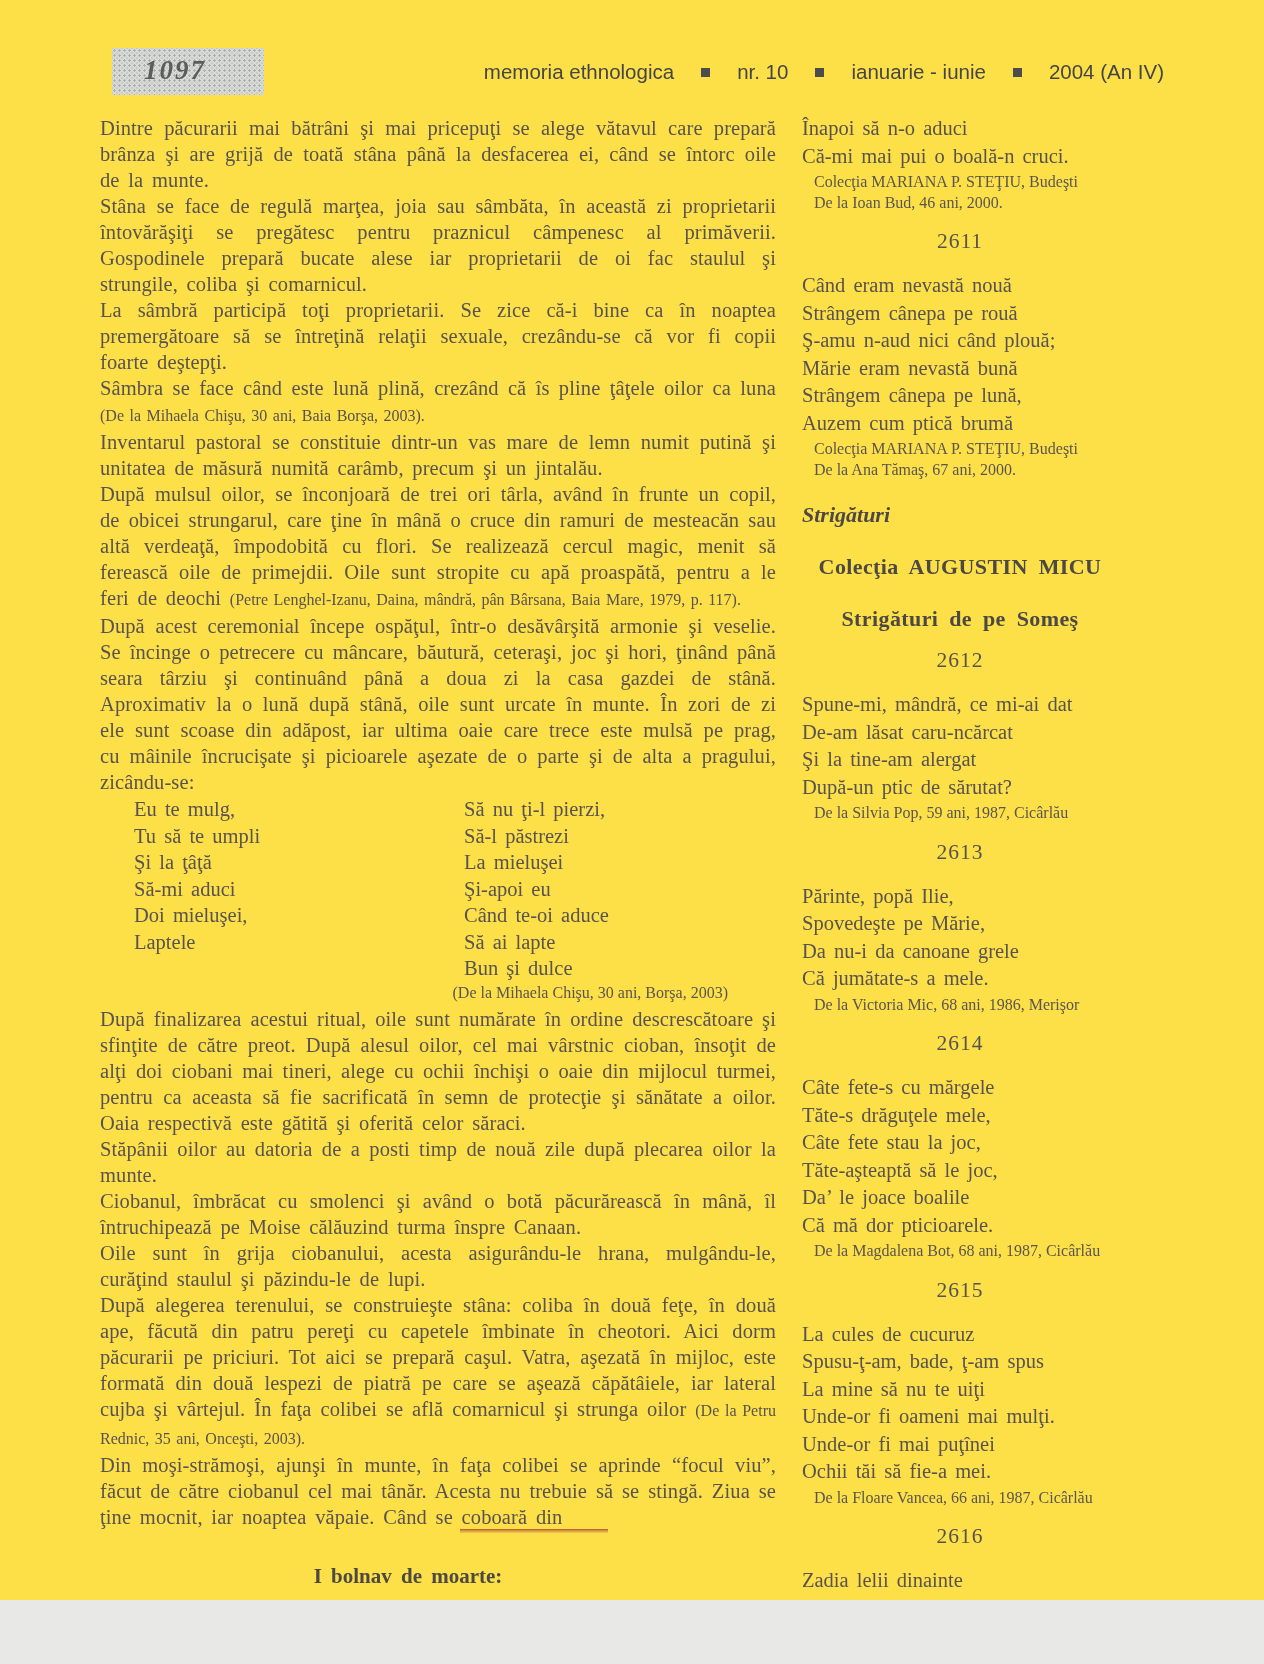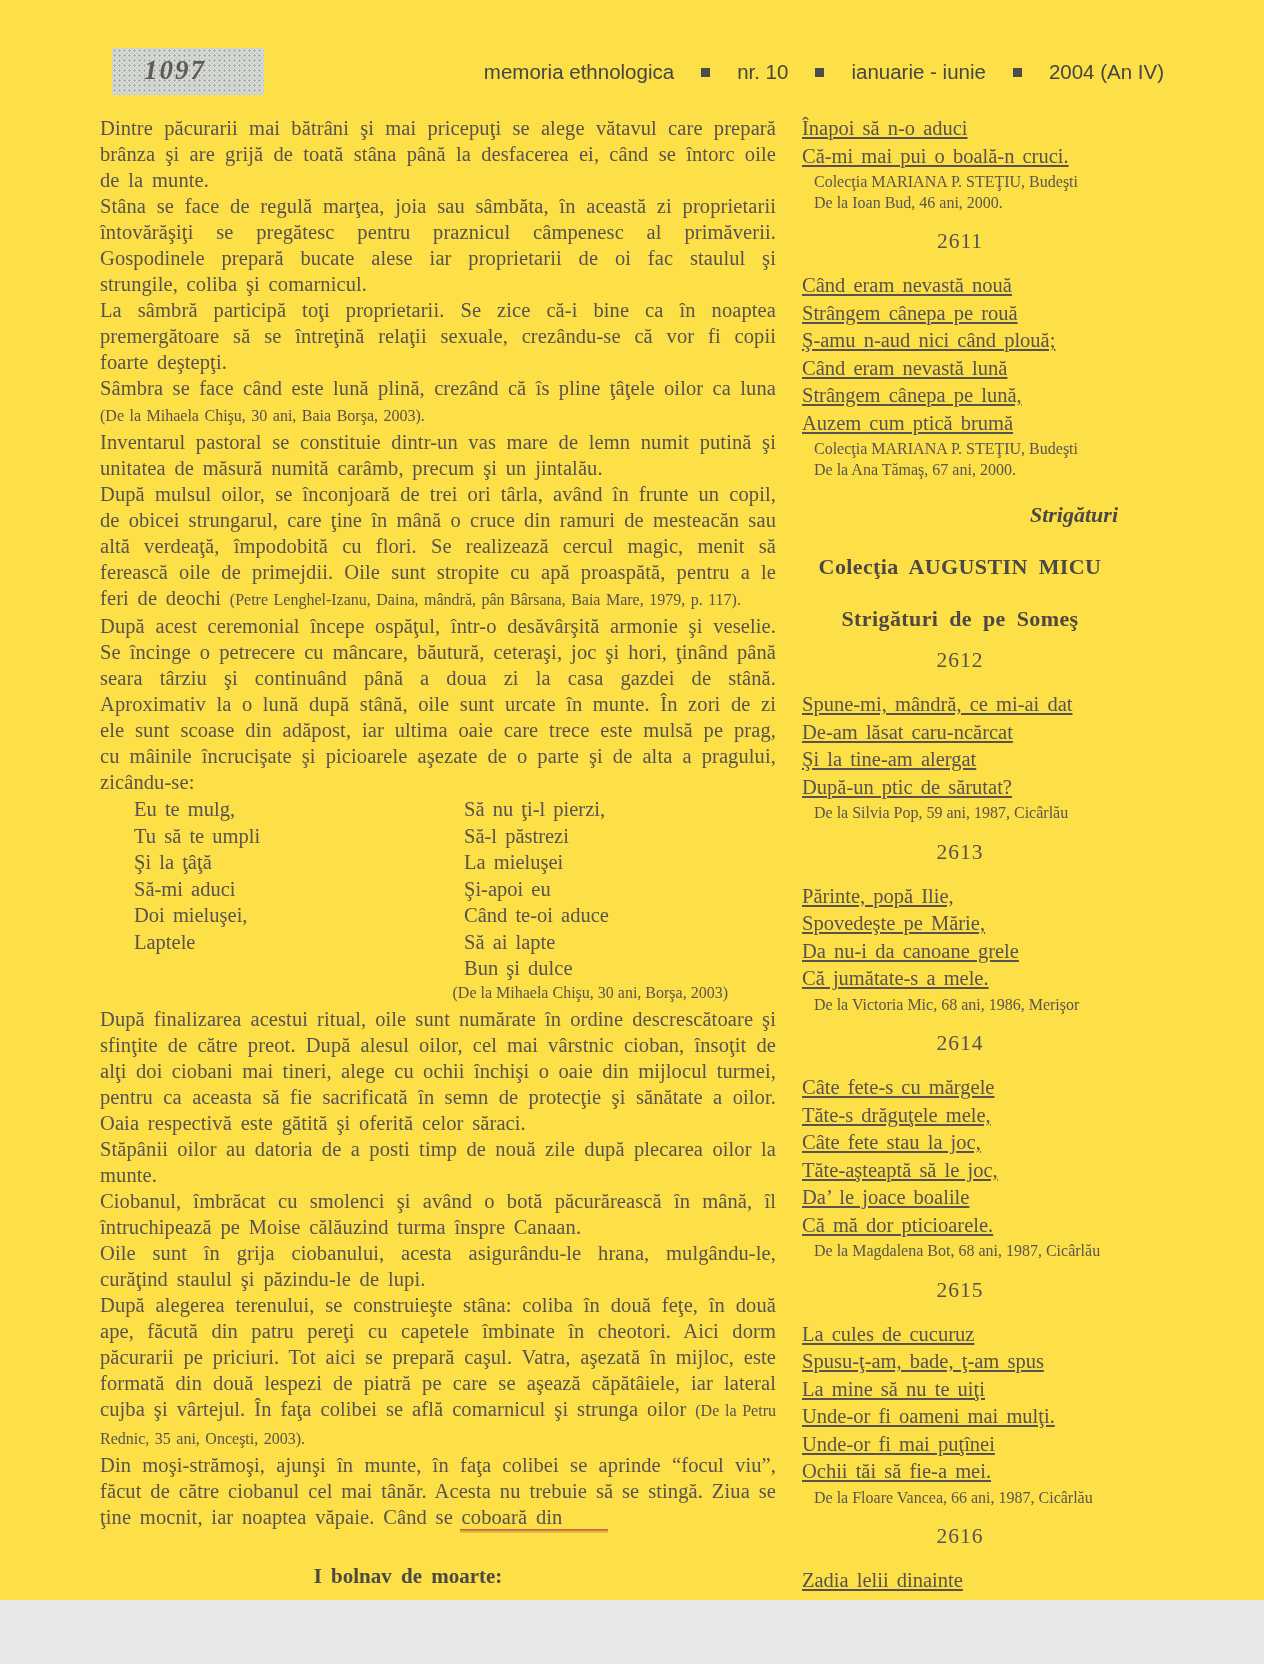--- a/index.html
+++ b/index.html
@@ -39,25 +39,25 @@
   .verse-pair{display:flex;padding-left:34px;margin:1px 0 0;}
   .vcol{width:330px;font-size:20.5px;line-height:26.5px;word-spacing:3px;}
   .vcol2{flex:1;}
   .cite{font-size:16px;color:#5a5550;line-height:20px;}
   .cite-right{text-align:right;padding-right:48px;margin:1px 0 3px;}
   .closing{text-align:center;font-weight:bold;font-size:21px;line-height:33px;
     color:#4c4844;margin:30px 60px 0 0;word-spacing:4px;}
   .bottom-cite{text-align:right;font-size:16px;color:#5a5550;
     margin-top:32px;padding-right:18px;}
   
-  .poem{font-size:20.5px;line-height:27.5px;word-spacing:3px;margin:0 0 2px;text-decoration:underline;}
+  .poem{font-size:20.5px;line-height:27.5px;word-spacing:3px;margin:0 0 2px;}
   .cite-r{font-size:16px;line-height:20.5px;color:#5a5550;margin:1px 12px 12px;}
   .num{text-align:center;font-size:21.5px;color:#565250;margin:16px 0 18px;
     letter-spacing:1px;}
-  .h-italic{text-align:right;font-weight:bold;font-style:italic;font-size:22px;
+  .h-italic{text-align:left;font-weight:bold;font-style:italic;font-size:22px;
     color:#4c4844;margin:22px 0 0;}
   .h-bold{text-align:center;font-weight:bold;font-size:22px;color:#4c4844;
     margin:26px 0 0;word-spacing:5px;letter-spacing:0.4px;}
   .tline{min-height:1em;}
 </style>
 </head>
 <body>
 
 <div class="page">
 
@@ -128,21 +128,21 @@
       <div class="cite-r">
           <div class="tline">Colecţia MARIANA P. STEŢIU, Budeşti</div>
           <div class="tline">De la Ioan Bud, 46 ani, 2000.</div>
         </div>
 
       <div class="num">2611</div>
       <div class="poem">
           <div class="tline">Când eram nevastă nouă</div>
           <div class="tline">Strângem cânepa pe rouă</div>
           <div class="tline">Ş-amu n-aud nici când plouă;</div>
-          <div class="tline">Când eram nevastă lună</div>
+          <div class="tline">Mărie eram nevastă bună</div>
           <div class="tline">Strângem cânepa pe lună,</div>
           <div class="tline">Auzem cum ptică brumă</div>
         </div>
       <div class="cite-r">
           <div class="tline">Colecţia MARIANA P. STEŢIU, Budeşti</div>
           <div class="tline">De la Ana Tămaş, 67 ani, 2000.</div>
         </div>
 
       <div class="h-italic">Strigături</div>
       <div class="h-bold">Colecţia AUGUSTIN MICU</div>

